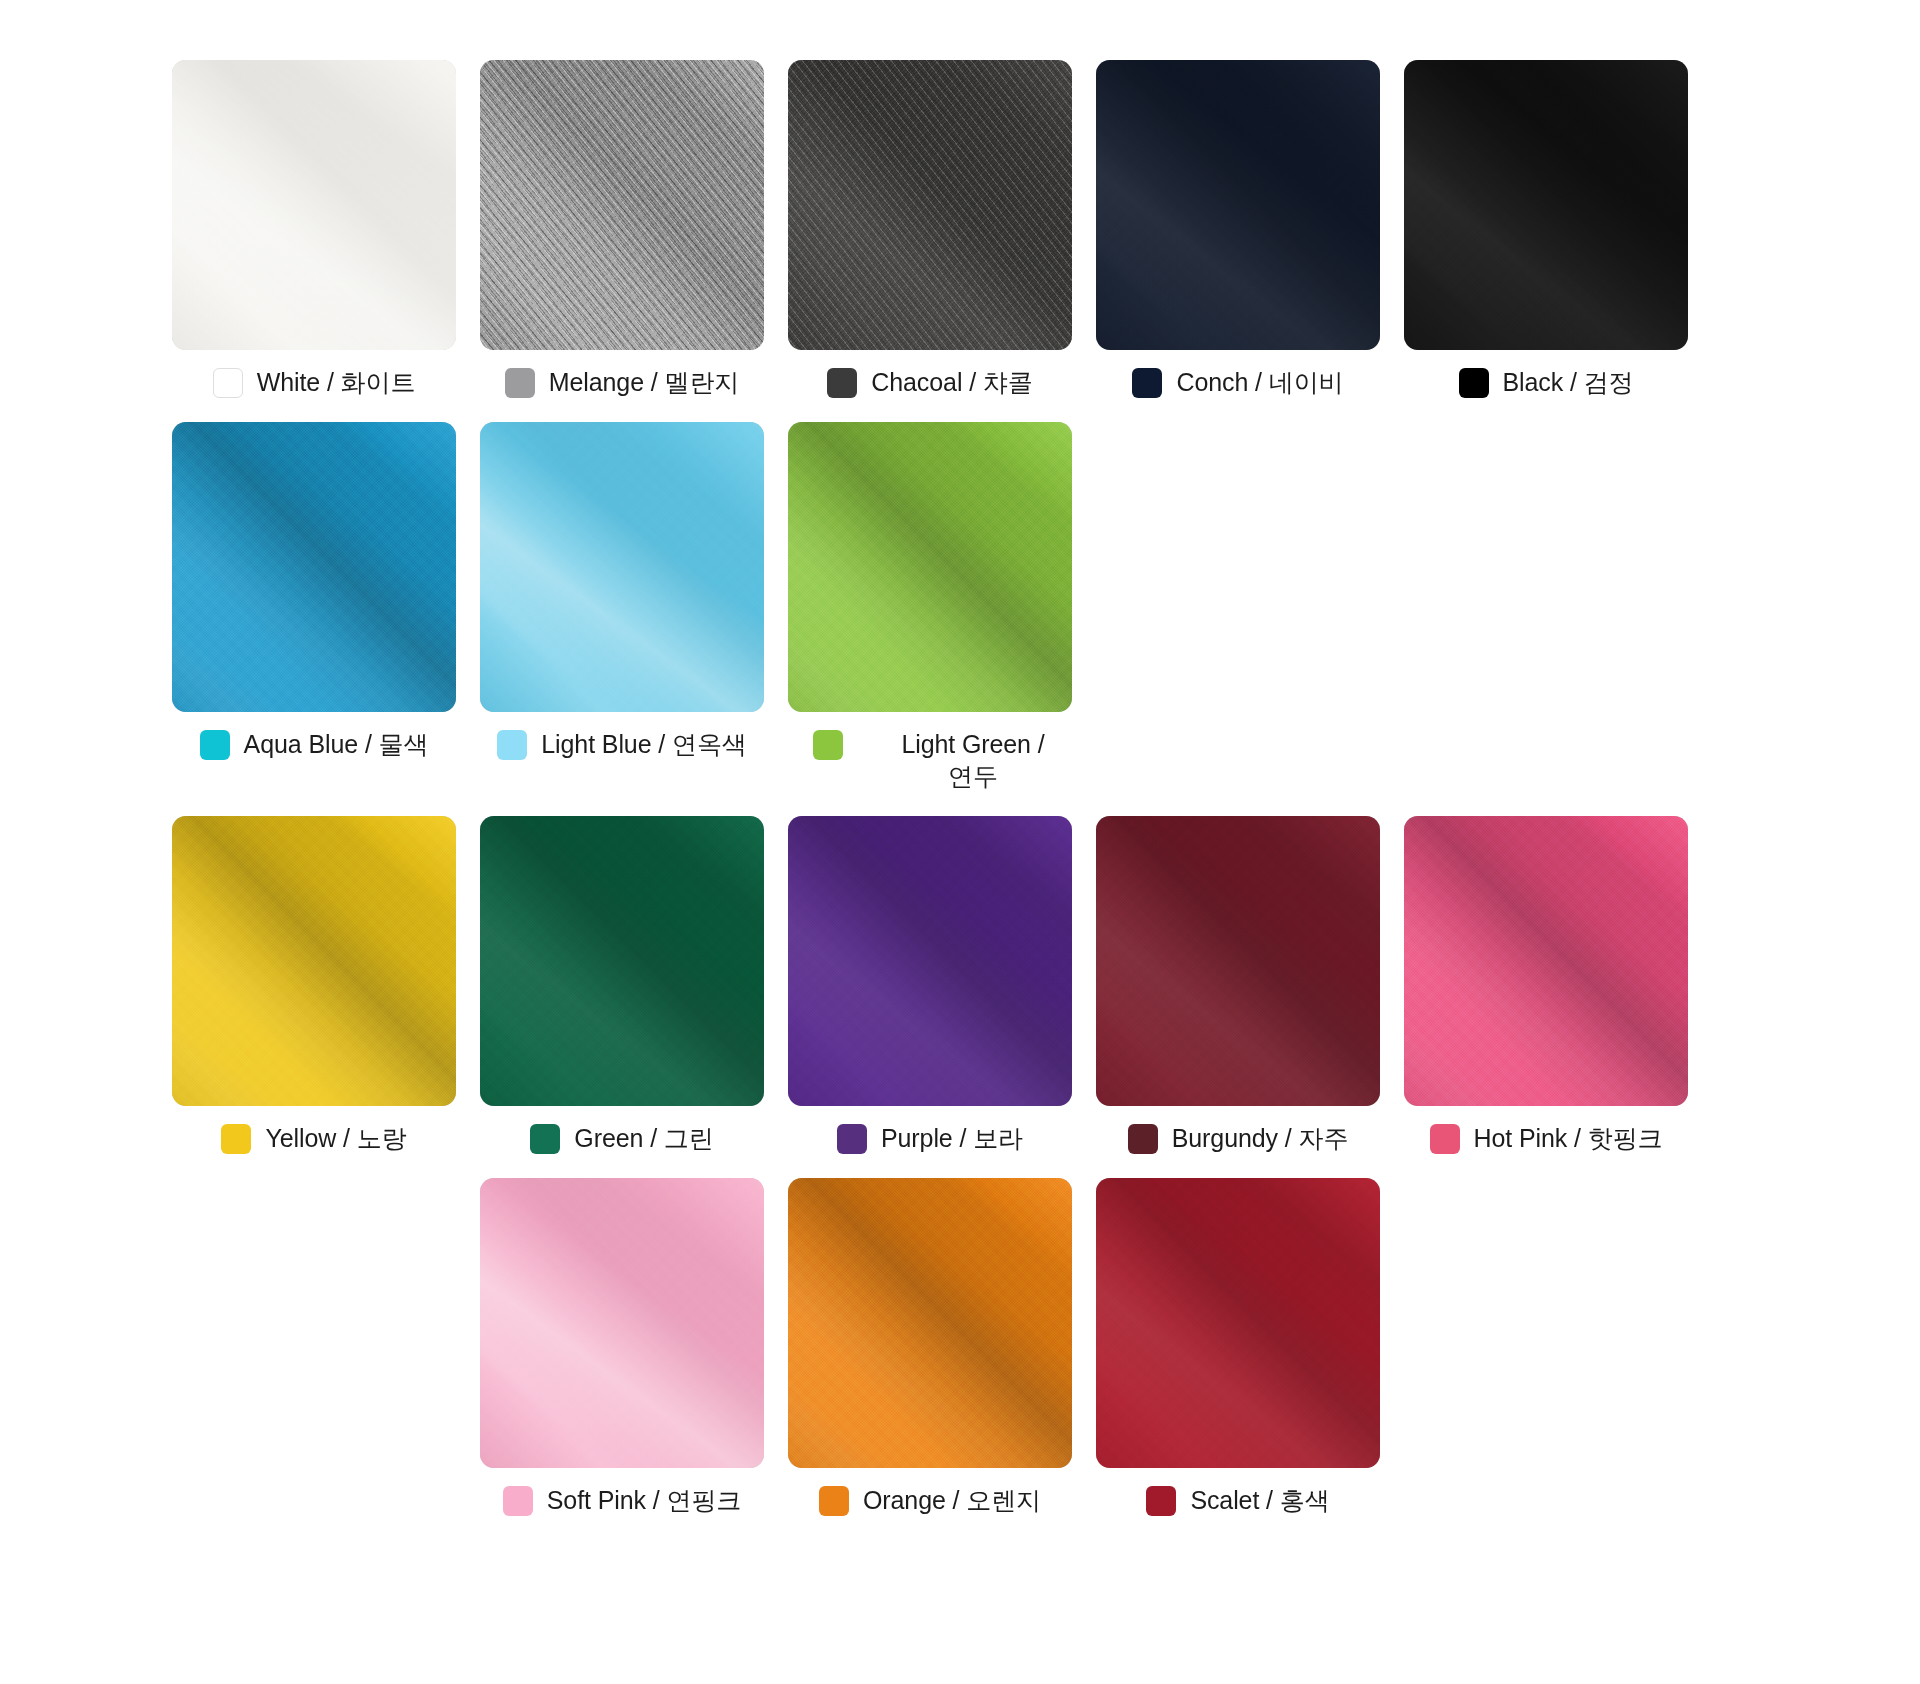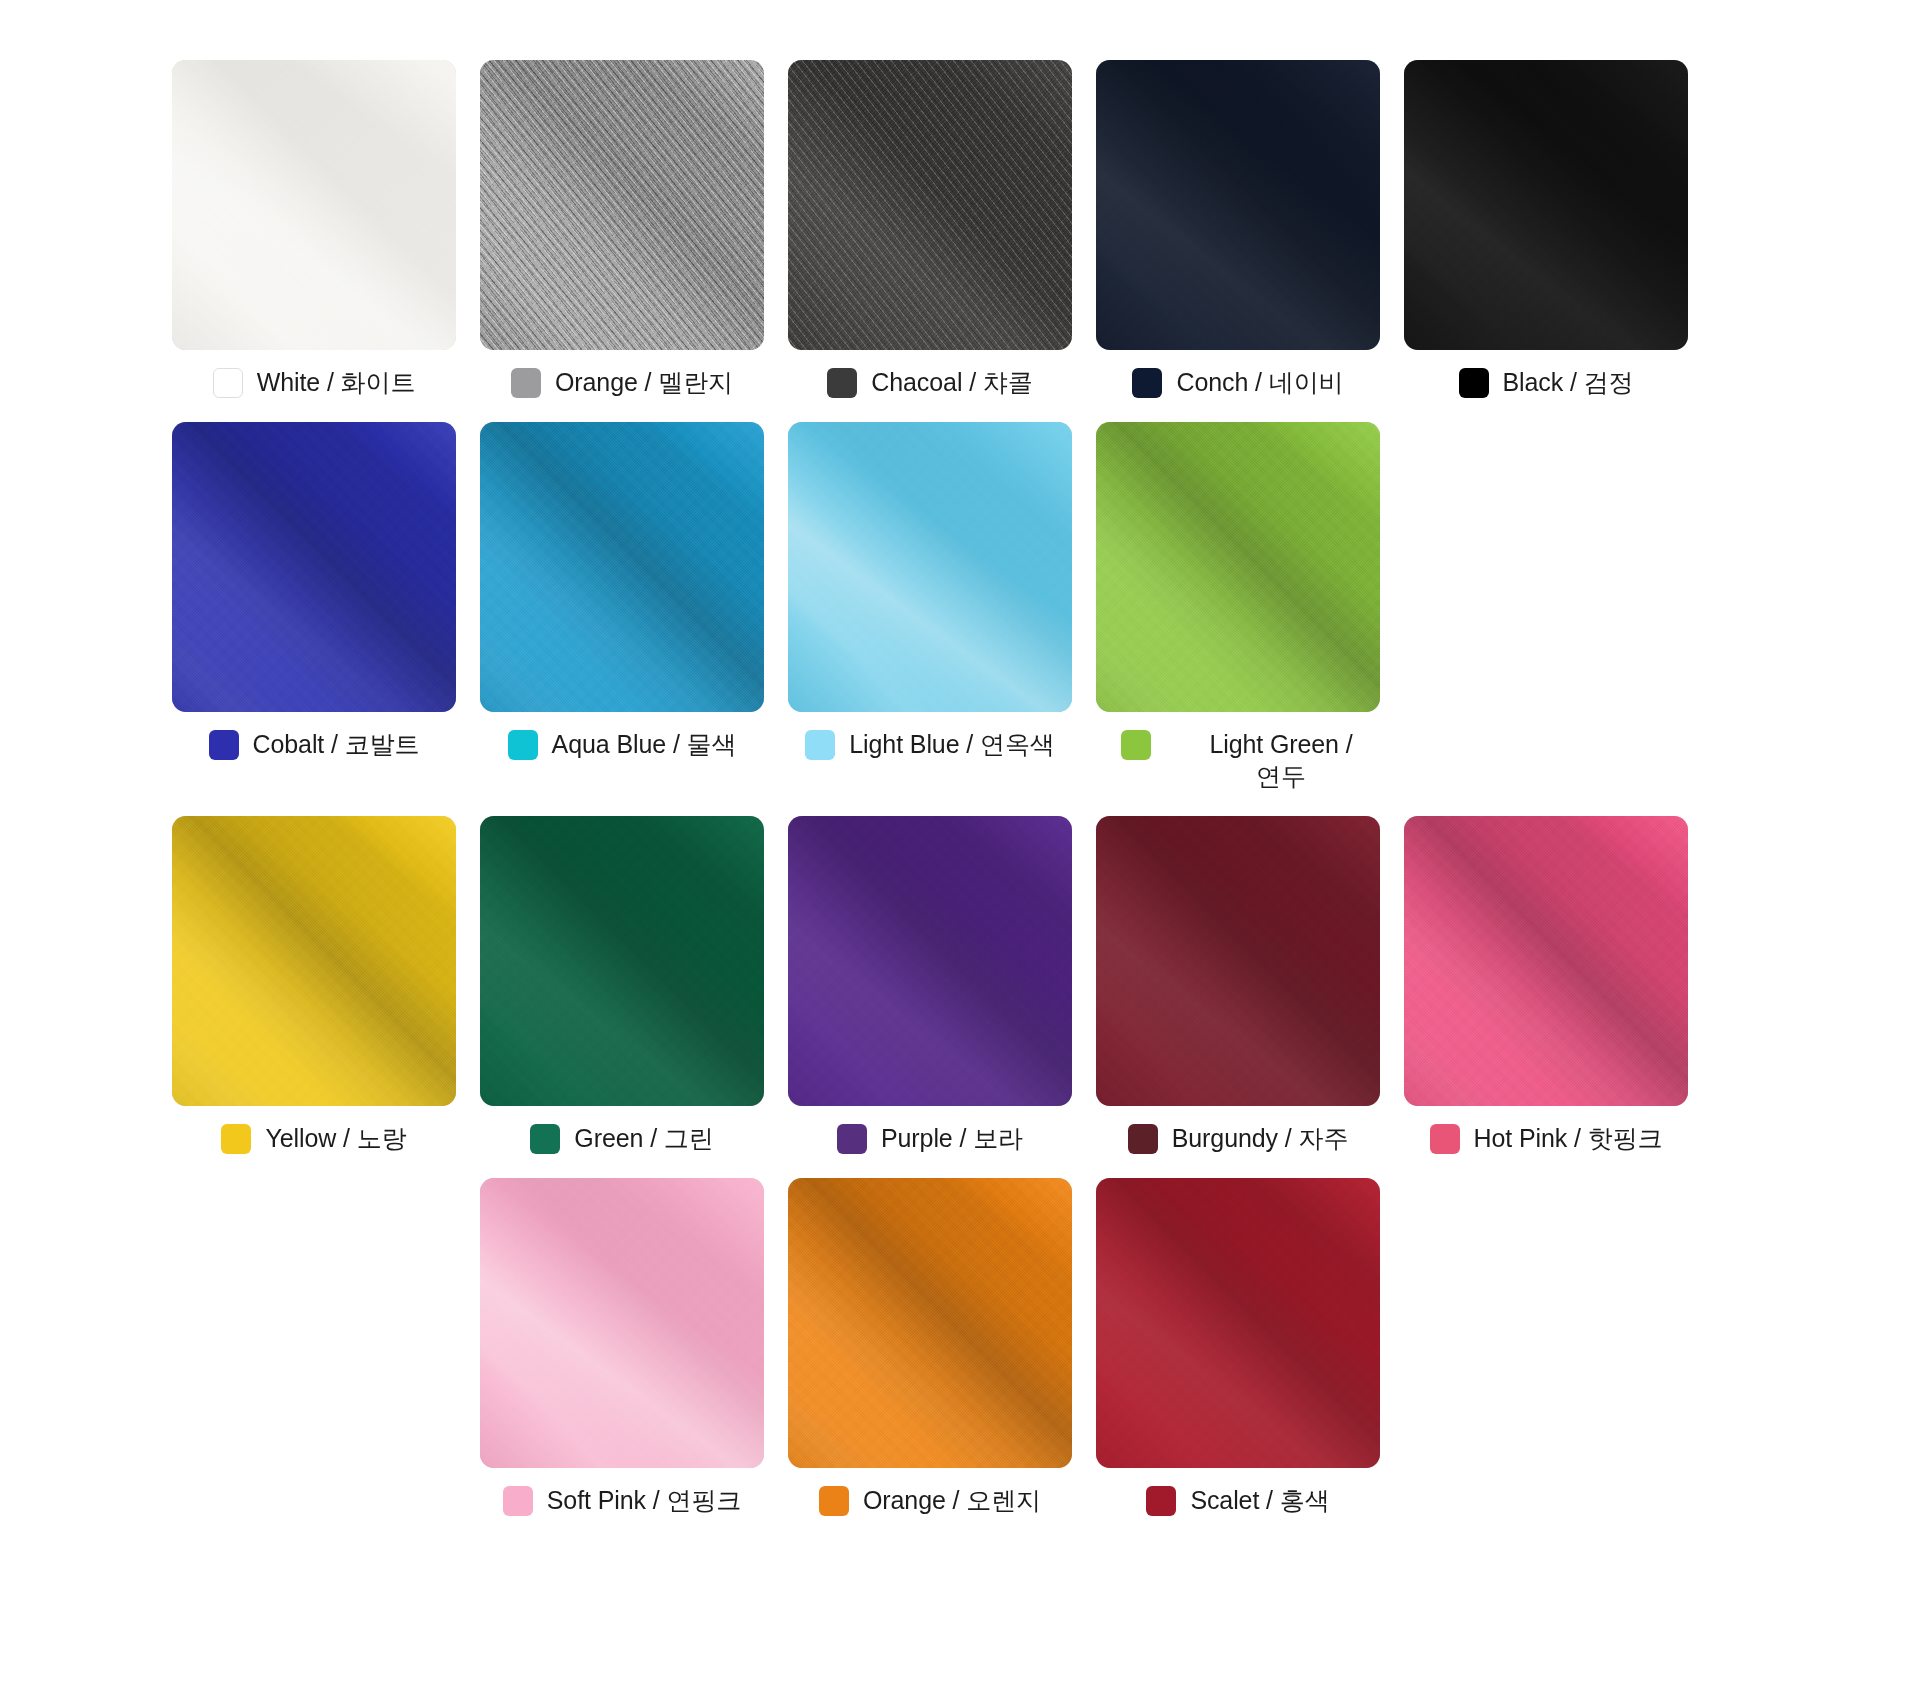--- a/index.html
+++ b/index.html
@@ -260,21 +260,21 @@
         </div>
         <div class="cell">
           <div class="swatch mid heather">
             <div class="base" style="background: rgb(163, 163, 163);"></div>
             <div class="shade"></div>
             <div class="crease"></div>
             <div class="weave"></div>
           </div>
           <div class="label-row">
             <span class="chip" style="background: rgb(156, 156, 159);"></span>
-            <span class="label-text">Orange / 멜란지</span>
+            <span class="label-text">Melange / 멜란지</span>
           </div>
         </div>
         <div class="cell">
           <div class="swatch dark heather">
             <div class="base" style="background: rgb(61, 60, 58);"></div>
             <div class="shade"></div>
             <div class="crease"></div>
             <div class="weave"></div>
           </div>
           <div class="label-row">
@@ -301,32 +301,20 @@
             <div class="crease"></div>
             <div class="weave"></div>
           </div>
           <div class="label-row">
             <span class="chip" style="background: rgb(0, 0, 0);"></span>
             <span class="label-text">Black / 검정</span>
           </div>
         </div>
       </div>
       <div class="row">
-        <div class="cell">
-          <div class="swatch mid">
-            <div class="base" style="background: rgb(43, 48, 176);"></div>
-            <div class="shade"></div>
-            <div class="crease"></div>
-            <div class="weave"></div>
-          </div>
-          <div class="label-row">
-            <span class="chip" style="background: rgb(45, 47, 175);"></span>
-            <span class="label-text">Cobalt / 코발트</span>
-          </div>
-        </div>
         <div class="cell">
           <div class="swatch mid">
             <div class="base" style="background: rgb(27, 154, 205);"></div>
             <div class="shade"></div>
             <div class="crease"></div>
             <div class="weave"></div>
           </div>
           <div class="label-row">
             <span class="chip" style="background: rgb(15, 195, 212);"></span>
             <span class="label-text">Aqua Blue / 물색</span>

